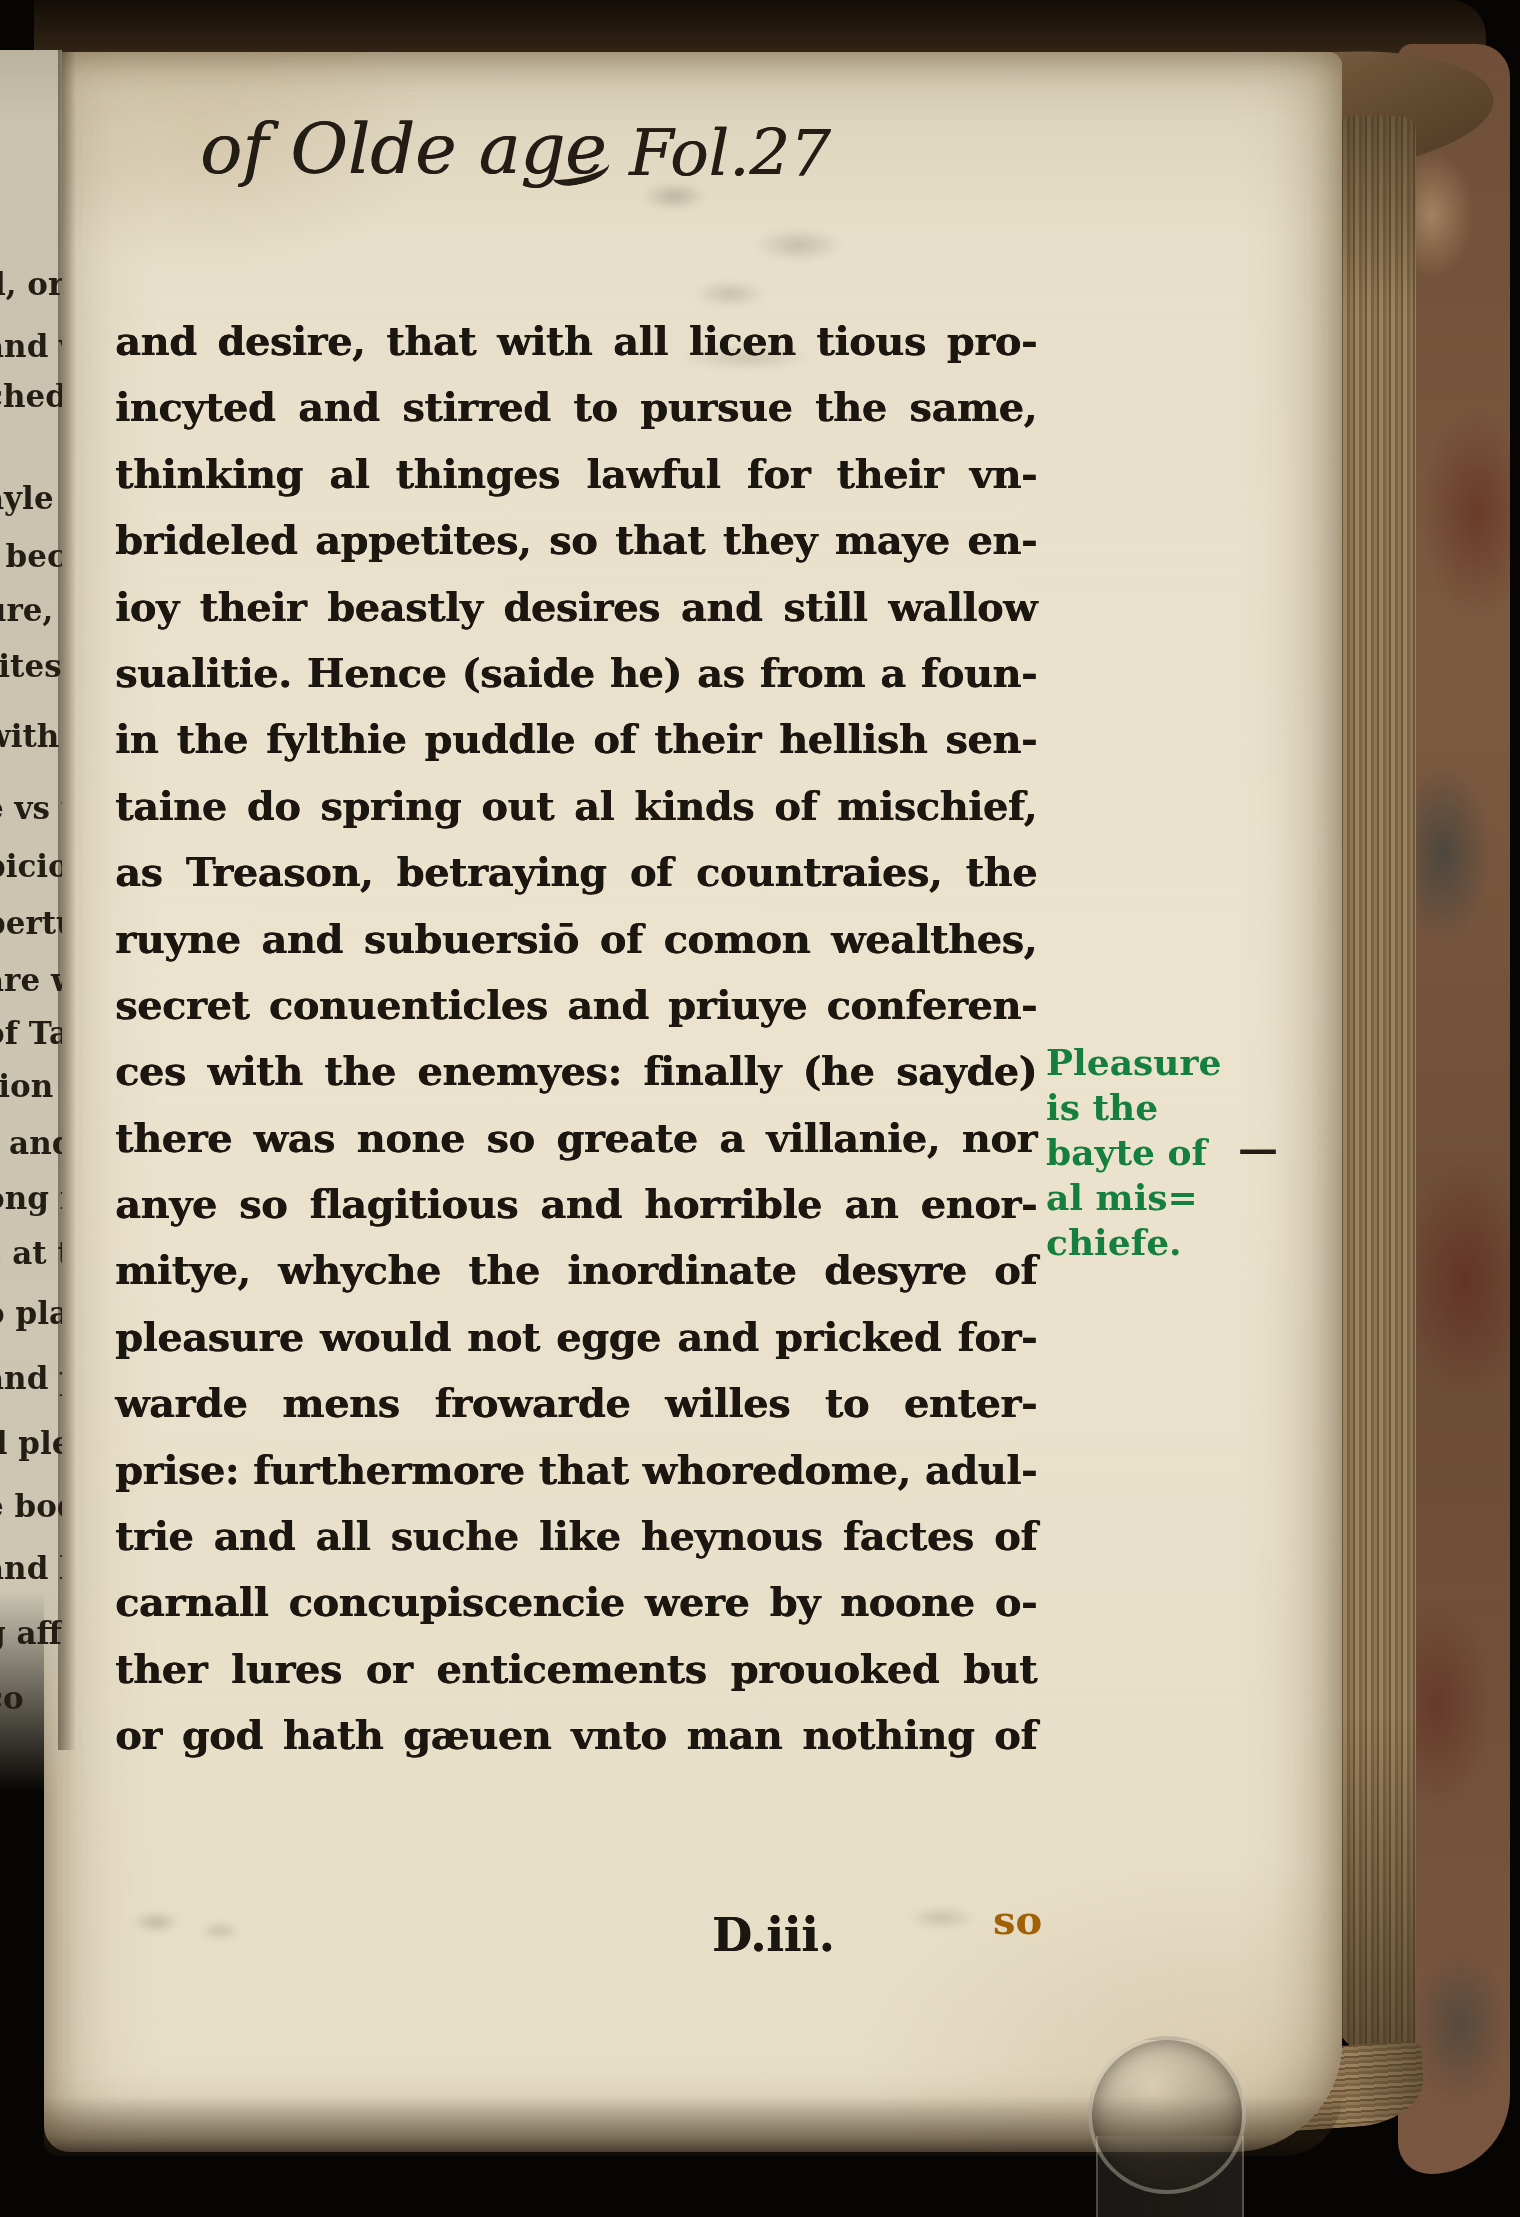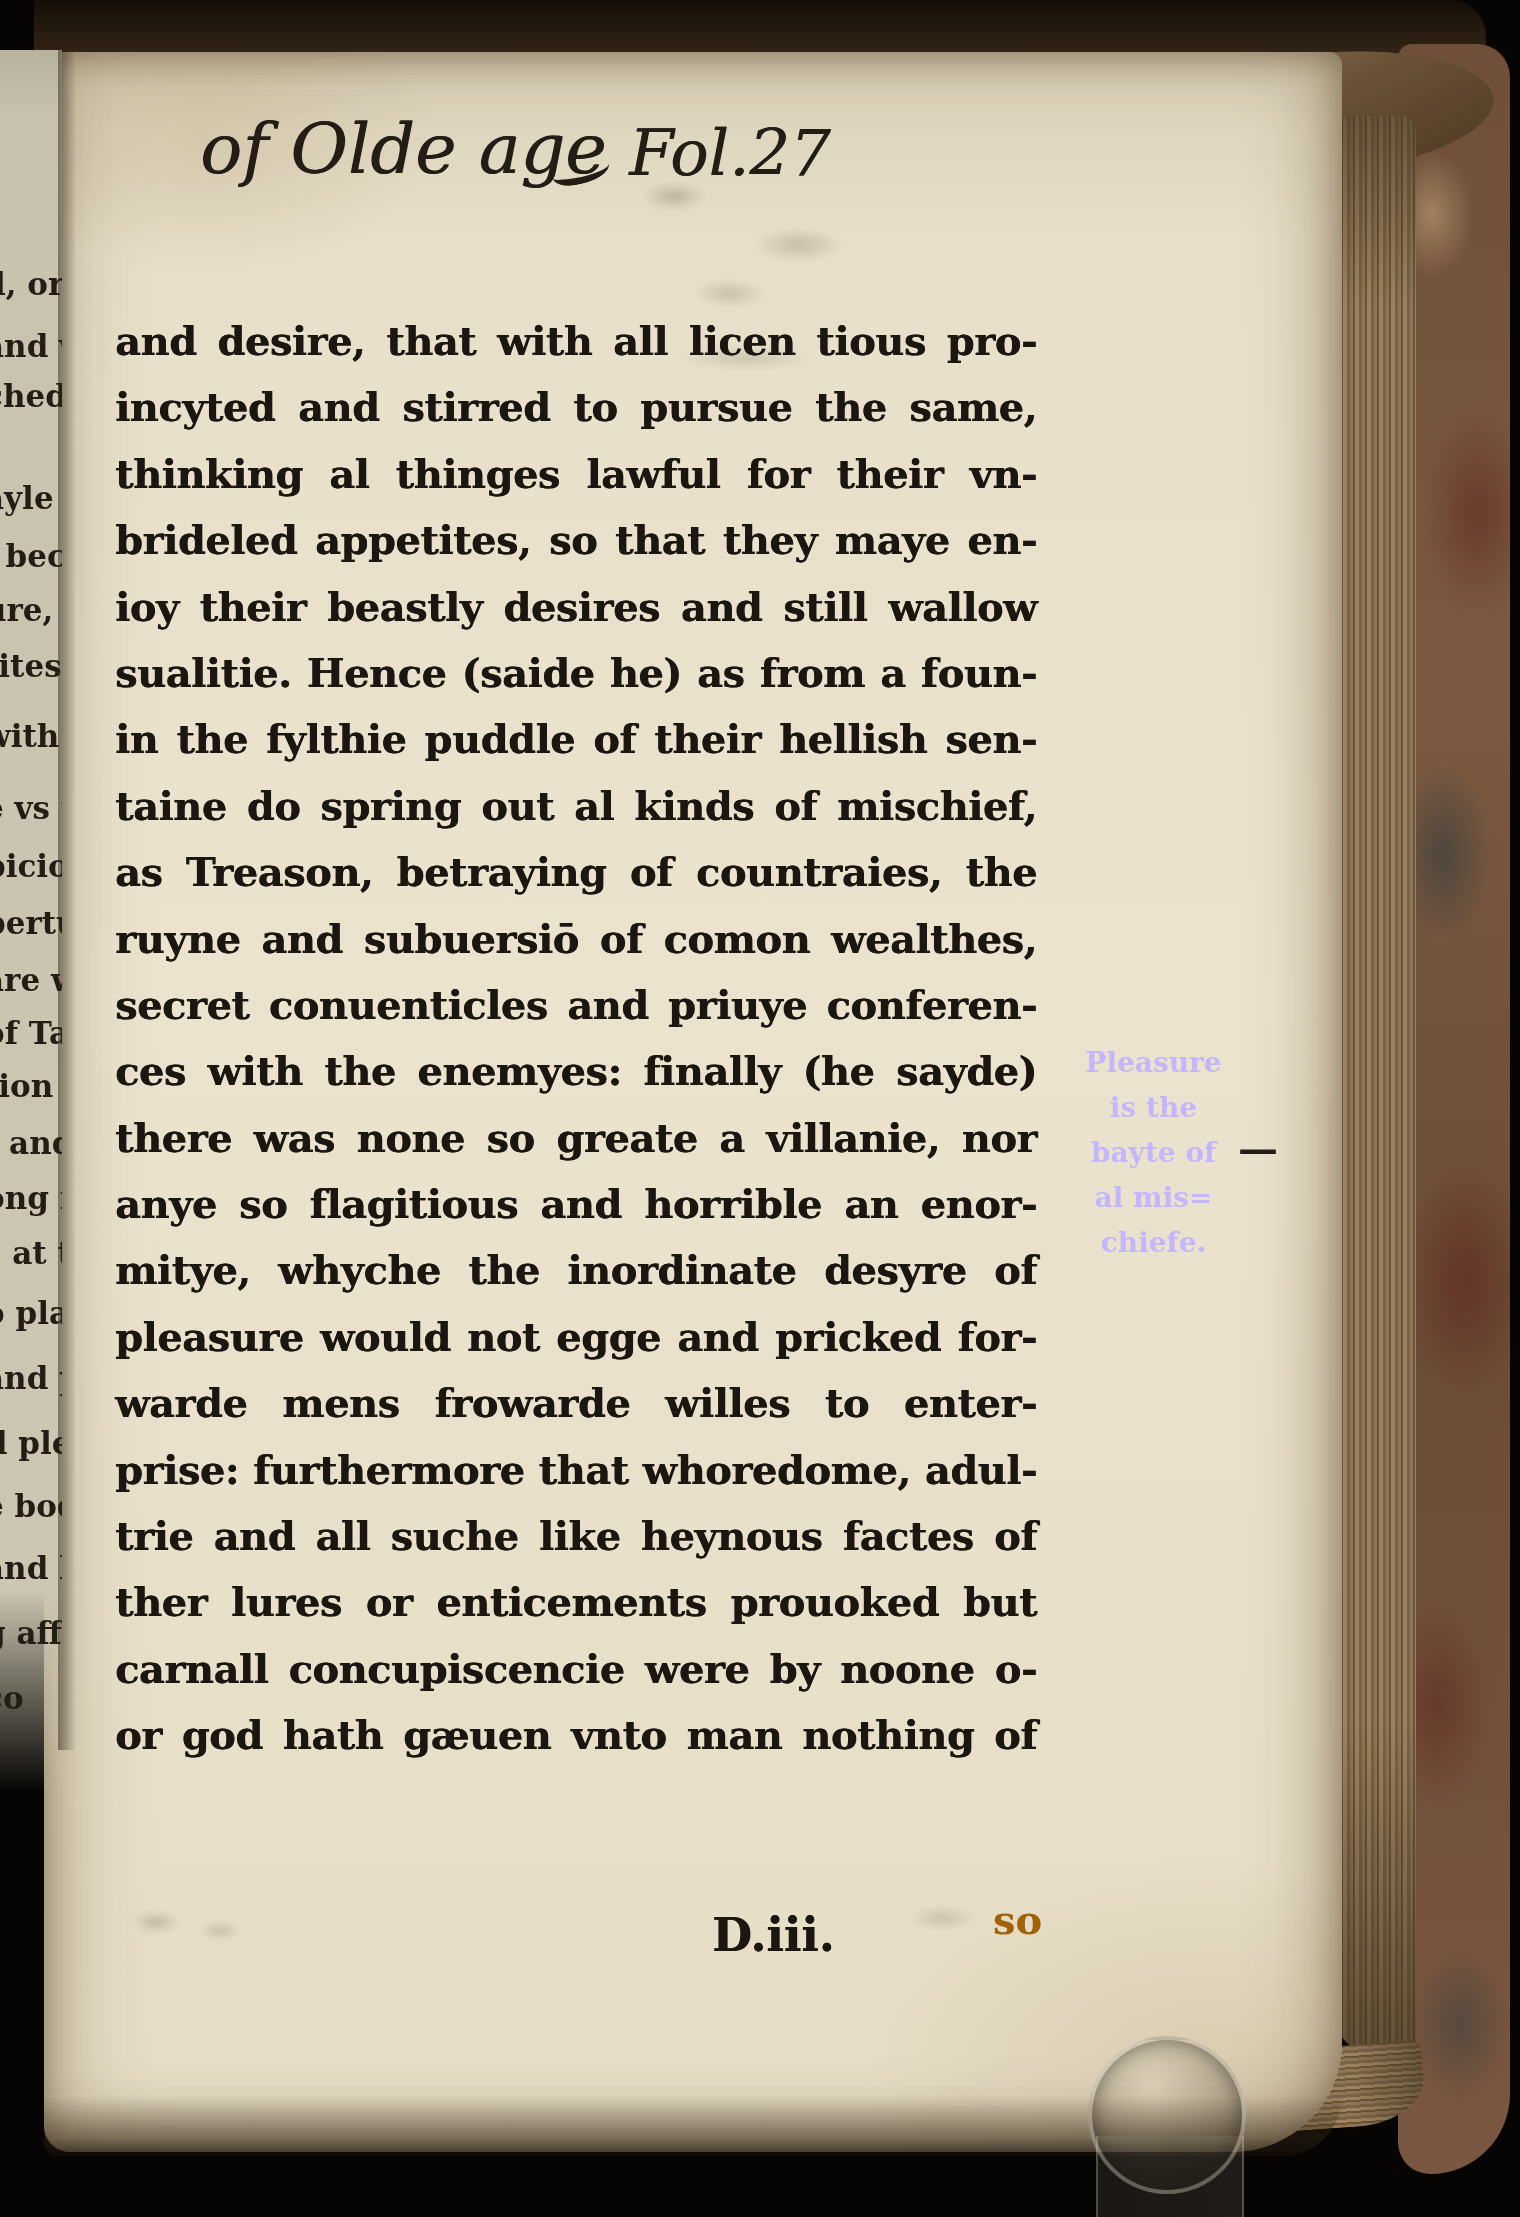--- a/index.html
+++ b/index.html
@@ -60,21 +60,21 @@
   .flourish{left:552px;top:158px;width:58px;height:26px;z-index:5;
     border-bottom:7px solid #241d15;border-radius:0 0 70% 45%;transform:rotate(-10deg);}
   .header-folio{left:585px;top:116px;font-style:italic;font-size:64px;color:#241d15;z-index:5;
     text-shadow:.6px 0 0 #241d15;margin-left:44px;}
   .text-block{left:115px;top:308px;width:922px;z-index:5;}
   .text-line{position:relative;width:922px;height:66.4px;line-height:66.4px;
     font-weight:bold;font-size:40px;letter-spacing:-.5px;color:#1c1611;
     text-align:justify;text-align-last:justify;text-shadow:.4px 0 0 #1c1611;}
   .margin-note{left:1046px;top:1040px;width:215px;z-index:5;}
   .note-line{position:relative;width:215px;height:45px;line-height:45px;
-    font-weight:bold;font-size:28px;color:#c4b5fd;text-align:center;}
+    font-weight:bold;font-size:36px;color:#15803d;}
   .note-dash{left:1238px;top:1124px;font-size:40px;font-weight:bold;color:#241d14;z-index:5;}
   .signature{left:712px;top:1908px;font-weight:bold;font-size:46px;color:#1c1611;z-index:5;
     text-shadow:.4px 0 0 #1c1611;}
   .catchword{left:993px;top:1896px;font-weight:bold;font-size:40px;color:#a16207;z-index:5;}
 
   
   .smudge{filter:blur(3px);opacity:.45;z-index:4;}
   .s1{left:606px;top:146px;width:310px;height:180px;background:
       radial-gradient(46px 20px at 22% 28%, rgba(112,105,86,.8), transparent 70%),
       radial-gradient(64px 24px at 62% 55%, rgba(122,114,94,.7), transparent 70%),
@@ -162,22 +162,22 @@
       <div class="text-line">ruyne and subuersiō of comon wealthes,</div>
       <div class="text-line">secret conuenticles and priuye conferen-</div>
       <div class="text-line">ces with the enemyes: finally (he sayde)</div>
       <div class="text-line">there was none so greate a villanie, nor</div>
       <div class="text-line">anye so flagitious and horrible an enor-</div>
       <div class="text-line">mitye, whyche the inordinate desyre of</div>
       <div class="text-line">pleasure would not egge and pricked for-</div>
       <div class="text-line">warde mens frowarde willes to enter-</div>
       <div class="text-line">prise: furthermore that whoredome, adul-</div>
       <div class="text-line">trie and all suche like heynous factes of</div>
+      <div class="text-line">carnall concupiscencie were by noone o-</div>
       <div class="text-line">ther lures or enticements prouoked but</div>
-      <div class="text-line">carnall concupiscencie were by noone o-</div>
       <div class="text-line">or god hath gæuen vnto man nothing of</div>
     </div>
 
   <div class="margin-note">
       <div class="note-line">Pleasure</div>
       <div class="note-line">is the</div>
       <div class="note-line">bayte of</div>
       <div class="note-line">al mis=</div>
       <div class="note-line">chiefe.</div>
     </div>

